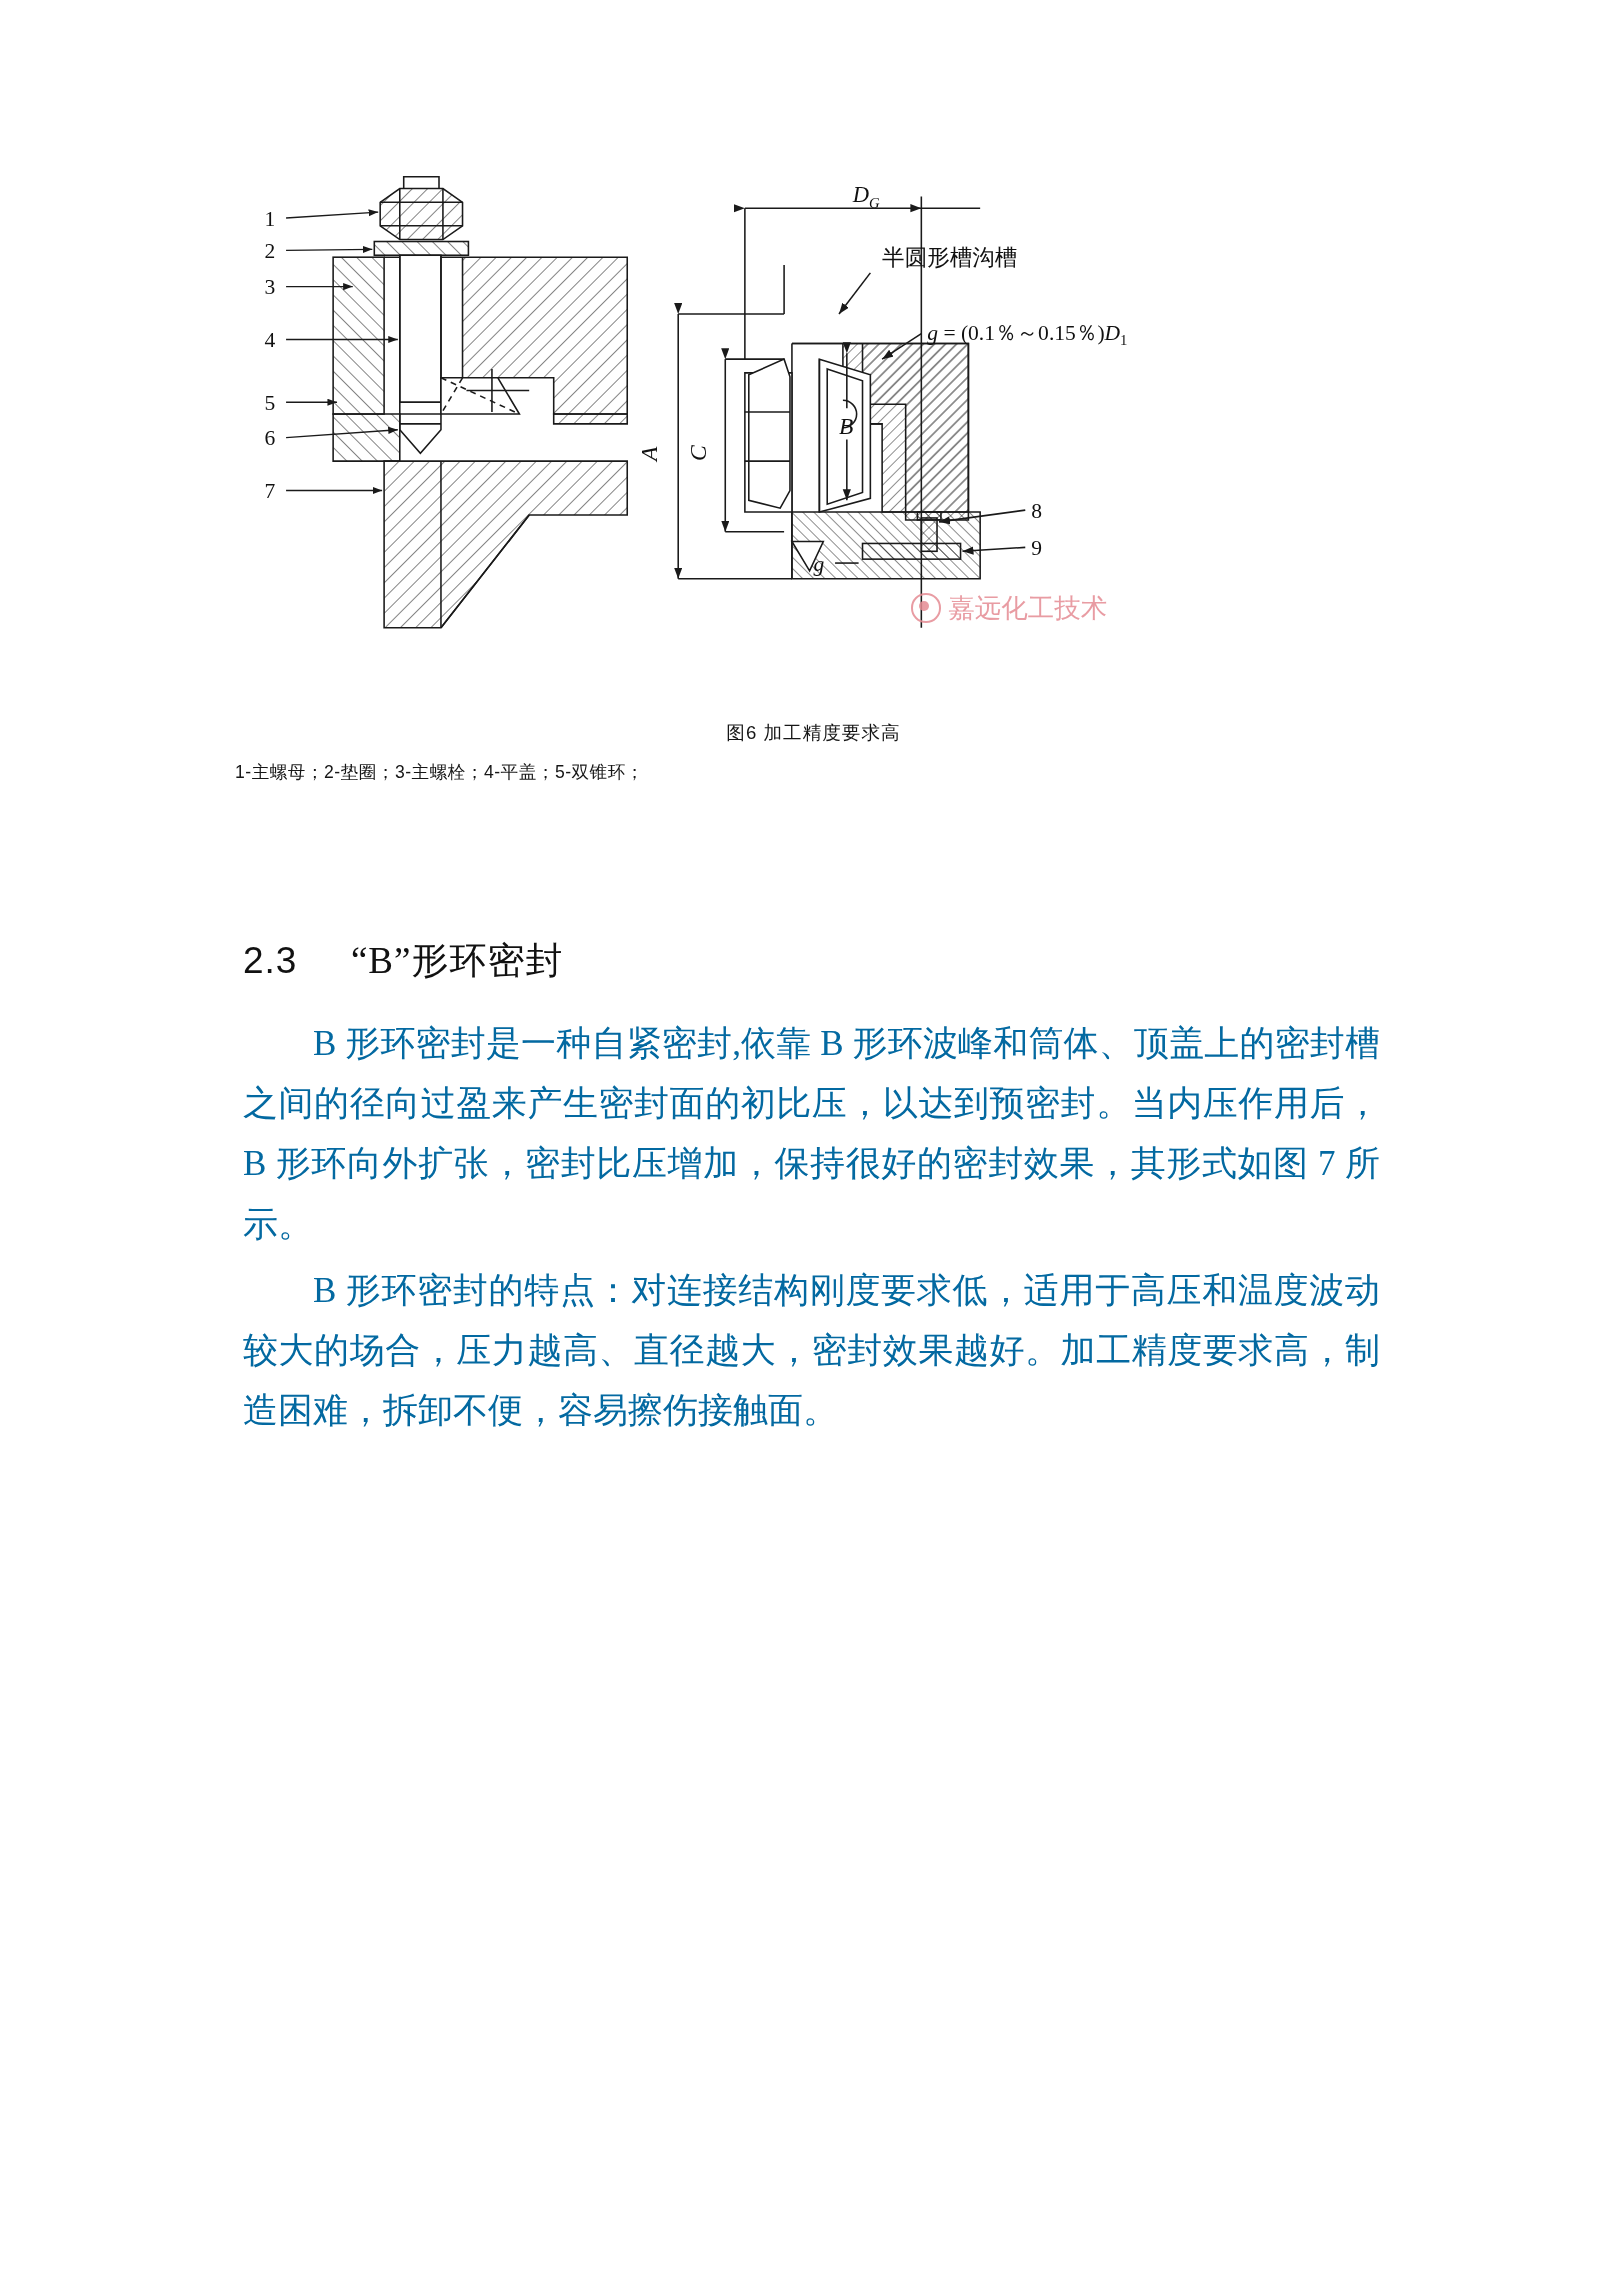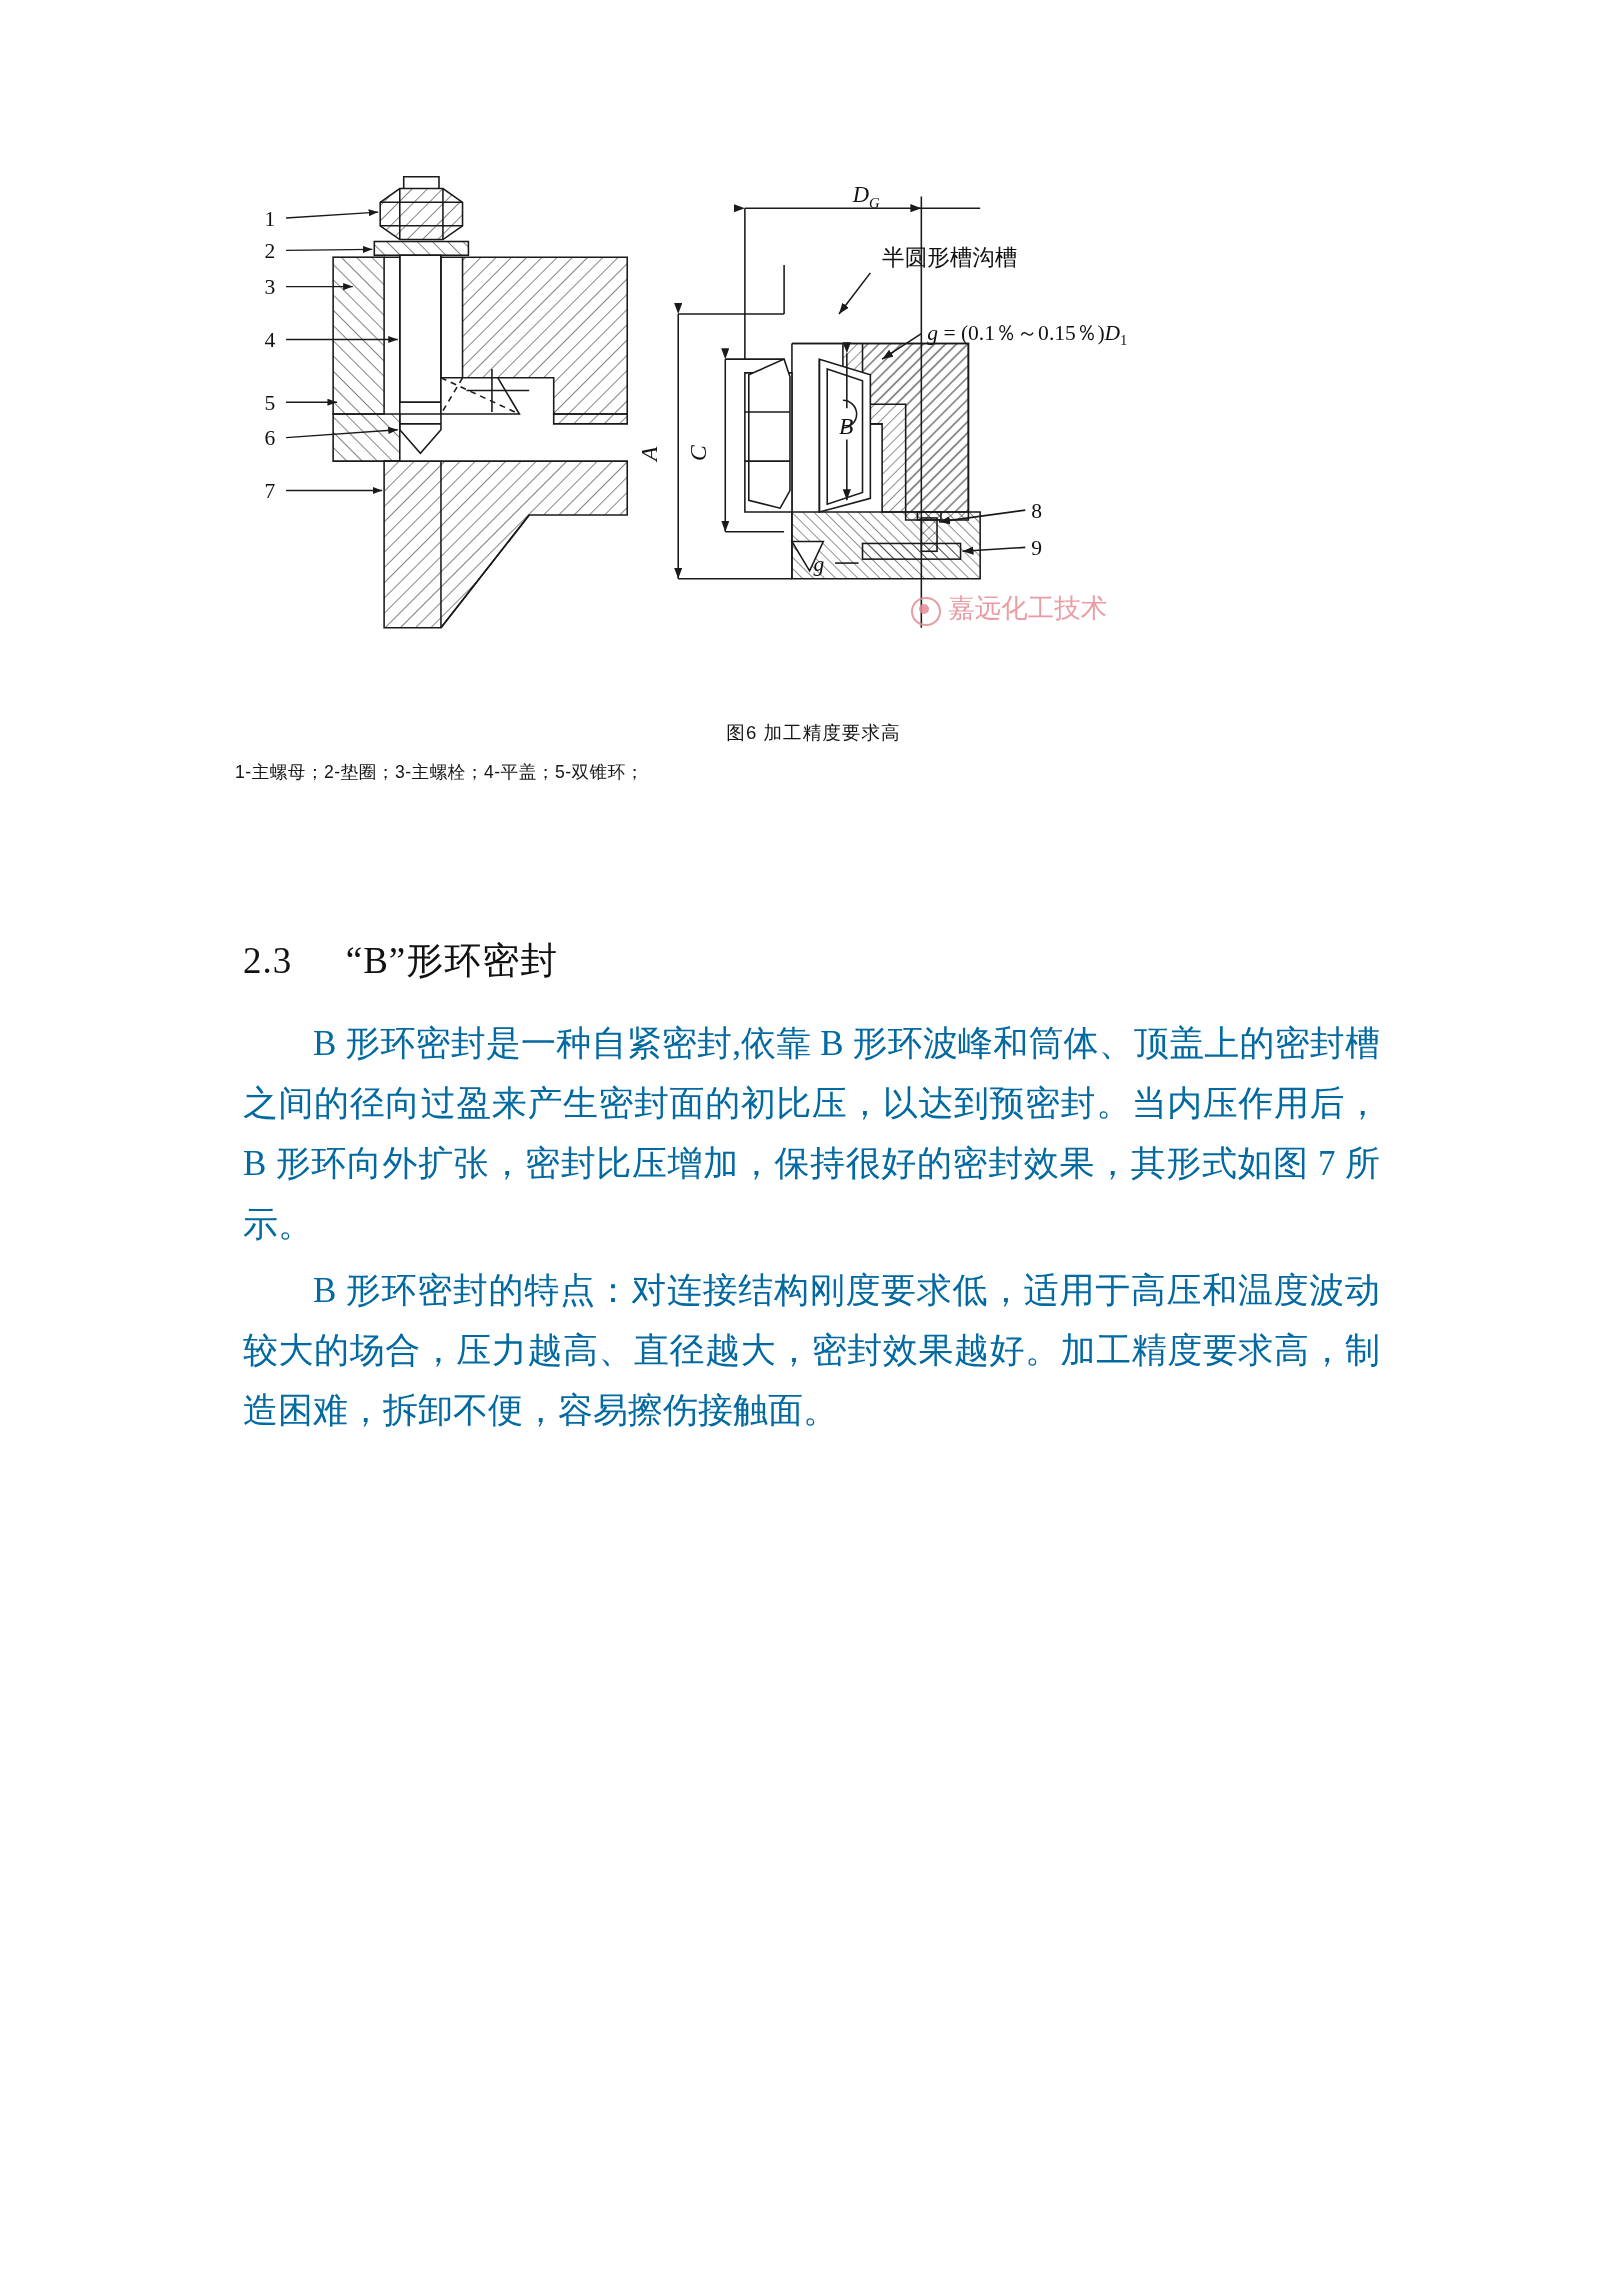--- a/index.html
+++ b/index.html
@@ -34,21 +34,21 @@
     height: 549px;
   }
   .figure-canvas svg {
     display: block;
   }
   .watermark {
     position: absolute;
     left: 676px;
     top: 423px;
     display: flex;
-    align-items: flex-end;
+    align-items: center;
     gap: 7.8px;
     color: #e58b93;
     font-size: 26.5px;
     font-family: "Liberation Sans", sans-serif;
     opacity: 0.85;
     white-space: nowrap;
   }
   .watermark .wm-dot {
     width: 25.5px;
     height: 25.5px;
@@ -91,21 +91,21 @@
   .section-heading {
     position: absolute;
     left: 243px;
     top: 936px;
     font-size: 37px;
     letter-spacing: 1px;
     color: #111;
     white-space: nowrap;
   }
   .section-heading .num {
-    font-family: Liberation Serif, serif;
+    font-family: Liberation Sans, sans-serif;
   }
   .section-heading .gap {
     display: inline-block;
     width: 33px;
   }
 
   .body-text {
     position: absolute;
     left: 243px;
     top: 1014px;

